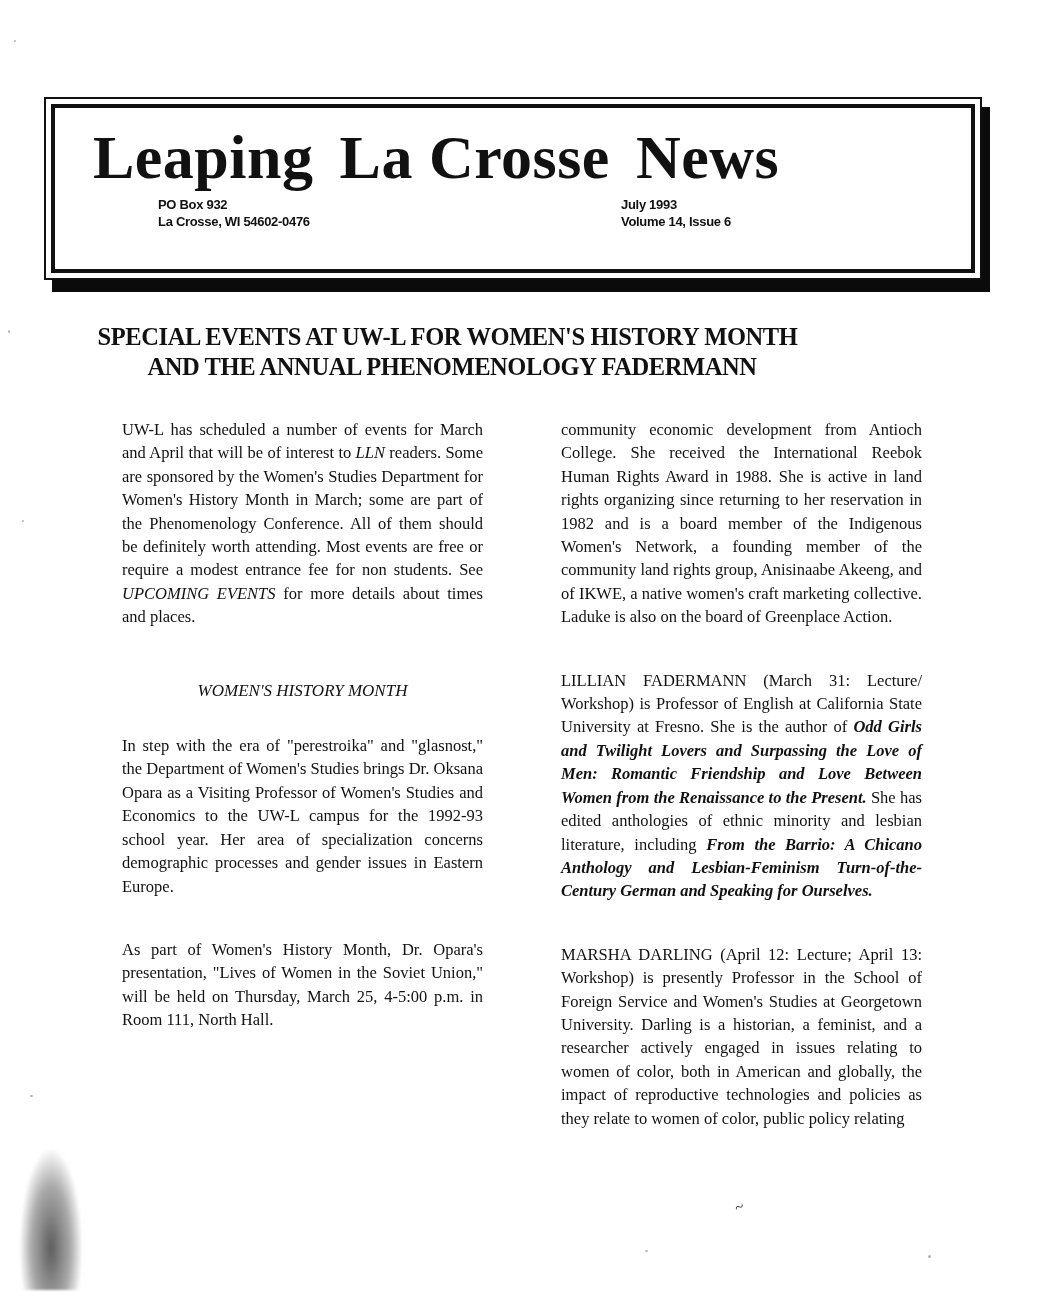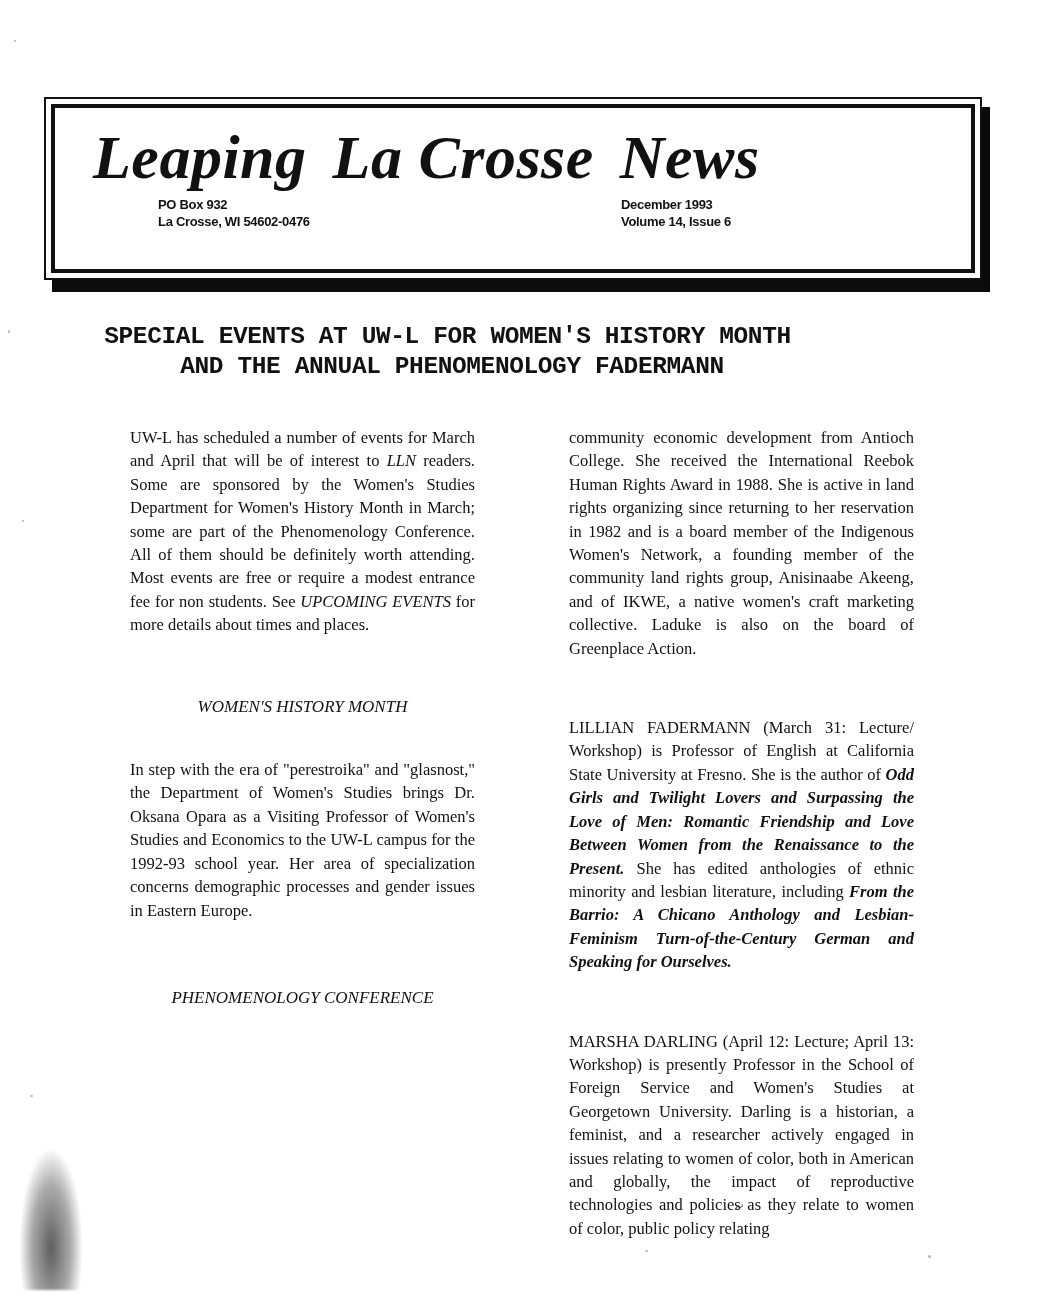--- a/index.html
+++ b/index.html
@@ -11,45 +11,45 @@
     
     .speck { position: absolute; background: #777; border-radius: 50%; opacity: .55; }
 
     
     .masthead-wrap { position: absolute; left: 44px; top: 97px; width: 938px; height: 185px; }
     .mast-shadow { position: absolute; left: 8px; top: 10px; width: 938px; height: 185px; background: #0b0b0b; }
     .mast-outer { position: absolute; left: 0; top: 0; width: 934px; height: 179px; border: 2px solid #111; background: #fff; }
     .mast-inner { position: absolute; left: 5px; top: 5px; right: 5px; bottom: 5px; border: 4px solid #111; background: #fff; }
     .mast-title {
       position: absolute; left: 38px; top: 18px;
-      font-family: "Liberation Serif", serif; font-style: italic; font-weight: bold;
+      font-family: "Liberation Serif", serif; font-weight: bold;
       font-size: 62px; letter-spacing: 0.5px; line-height: 1; white-space: nowrap;
     }
     .mast-title .gap { display: inline-block; width: 26px; }
     .mast-left, .mast-right {
       position: absolute; font-family: "Liberation Sans", sans-serif; font-weight: bold;
       font-size: 13px; line-height: 17px; letter-spacing: -0.3px;
     }
     .mast-left { left: 79px; top: 88px; margin-left: 24px; }
     .mast-right { left: 566px; top: 88px; }
 
     
     .headline {
       position: absolute; left: 0; width: 890px; top: 322px; text-align: center;
-      font-family: Liberation Mono, monospace; font-weight: bold; font-size: 24.5px; line-height: 30px;
+      font-family: Liberation Serif, serif; font-weight: bold; font-size: 24.5px; line-height: 30px;
       letter-spacing: -0.4px;
     }
     .headline .l1 { display: block; padding-left: 5px; }
     .headline .l2 { display: block; padding-left: 14px; }
 
     
     .col { position: absolute; width: 377px; font-size: 16.5px; line-height: 23.4px; text-align: justify; }
     .col-left { left: 114px; top: 410px; }
     .col-right { left: 553px; top: 410px; font-family: Liberation Serif, serif; }
-    .col p { margin: 16px; }
+    .col p { margin: 8px; }
     .col .para-gap { height: 24px; }
     .col .sub { text-align: center; font-size: 17px; letter-spacing: 0; margin: 0; font-style: italic; }
     .it { font-style: italic; }
     .bi { font-style: italic; font-weight: bold; }
 
     .smudge {
       position: absolute; left: 20px; top: 1150px; width: 62px; height: 140px;
       background: radial-gradient(ellipse at 50% 70%, rgba(40,40,40,.75) 0%, rgba(70,70,70,.45) 45%, rgba(255,255,255,0) 72%);
       filter: blur(1px);
     }
@@ -71,42 +71,42 @@
   <div class="mast-outer">
     <div class="mast-inner">
       <div class="mast-title">
         <span>Leaping</span><span class="gap"></span><span>La Crosse</span><span class="gap"></span><span>News</span>
       </div>
       <div class="mast-left">
         <div>PO Box 932</div>
         <div>La Crosse, WI 54602-0476</div>
       </div>
       <div class="mast-right">
-        <div>December 1993</div>
+        <div>July 1993</div>
         <div>Volume 14, Issue 6</div>
       </div>
     </div>
   </div>
 </div>
 
 <div class="headline">
   <span class="l1">SPECIAL EVENTS AT UW-L FOR WOMEN'S HISTORY MONTH</span>
   <span class="l2">AND THE ANNUAL PHENOMENOLOGY FADERMANN</span>
 </div>
 
 <div class="col col-left">
   <p><span>UW-L has scheduled a number of events for March and April that will be of interest to </span><span class="it">LLN</span><span> readers.  Some are sponsored by the Women's Studies Department for Women's History Month in March; some are part of the Phenomenology Conference.  All of them should be definitely worth attending.  Most events are free or require a modest entrance fee for non students.  See </span><span class="it">UPCOMING EVENTS</span><span>  for more details about times and places.</span></p>
   <div class="para-gap"></div>
   <div style="height:18px"></div>
   <p class="sub">WOMEN'S HISTORY MONTH</p>
   <div class="para-gap"></div>
   <p>In step with the era of "perestroika" and "glasnost," the Department of Women's Studies brings Dr. Oksana Opara as a Visiting Professor of Women's Studies and Economics to the UW-L campus for the 1992-93 school year. Her area of specialization concerns demographic processes and gender issues in Eastern Europe.</p>
   <div class="para-gap"></div>
+  <p>As part of Women's History Month, Dr. Opara's presentation, "Lives of Women in the Soviet Union," will be held on Thursday, March 25, 4-5:00 p.m. in Room 111, North Hall.</p>
   <div class="para-gap"></div>
-  <p class="sub">PHENOMENOLOGY CONFERENCE</p>
   <div class="para-gap"></div>
 </div>
 
 <div class="col col-right">
   <p>community economic development from Antioch College.  She received the International Reebok Human Rights Award in 1988.  She is active in land rights organizing since returning to her reservation in 1982 and is a board member of the Indigenous Women's Network, a founding member of the community land rights group, Anisinaabe Akeeng, and of IKWE, a native women's craft marketing collective.  Laduke is also on the board of Greenplace Action.</p>
   <div class="para-gap"></div>
   <p><span>LILLIAN FADERMANN (March 31: Lecture/ Workshop) is Professor of English at California State University at Fresno. She is the author of </span><span class="bi">Odd Girls and Twilight Lovers</span><span> </span><span class="bi">and Surpassing the Love of Men: Romantic Friendship and Love Between Women from the Renaissance to the Present.</span><span>  She has edited anthologies of ethnic minority and lesbian literature, including </span><span class="bi">From the Barrio: A Chicano Anthology and Lesbian-Feminism Turn-of-the-Century German and Speaking for Ourselves.</span></p>
   <div class="para-gap"></div>
   <p>MARSHA DARLING (April 12:  Lecture; April 13: Workshop) is presently Professor in the School of Foreign Service and Women's Studies at Georgetown University. Darling is a historian, a feminist, and a researcher actively engaged in issues relating to women of color, both in American and globally, the impact of reproductive technologies and policies as they relate to women of color, public policy relating</p>
 </div>

